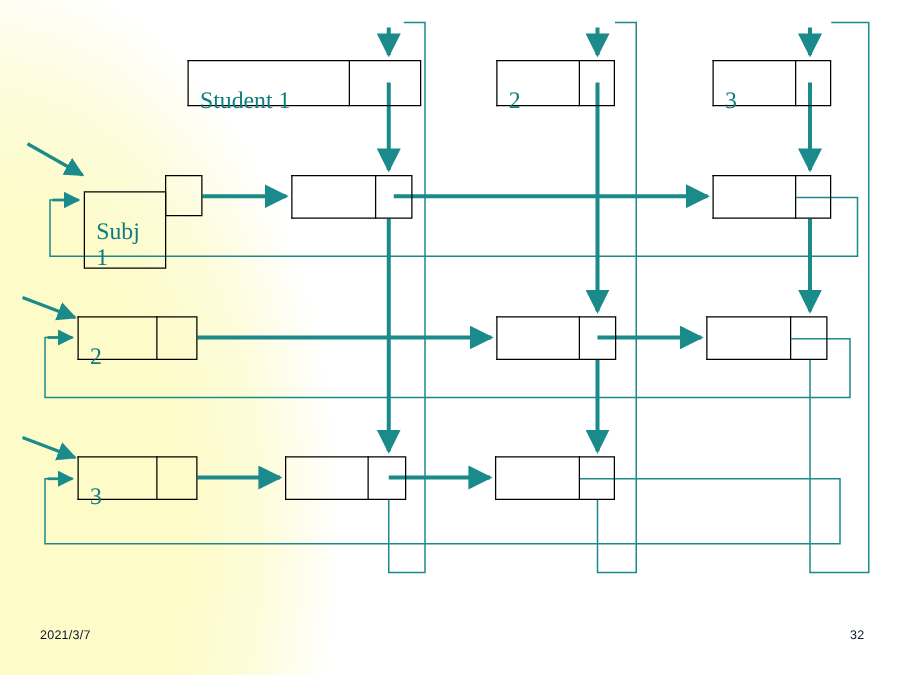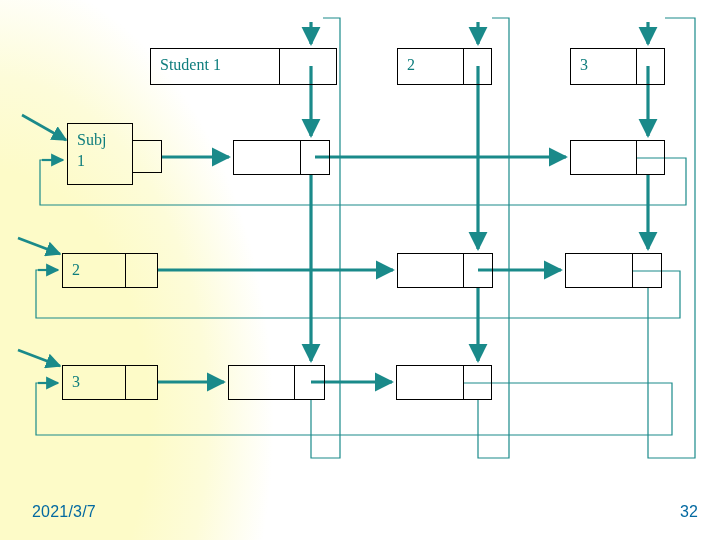--- a/index.html
+++ b/index.html
@@ -27,36 +27,36 @@
     position: absolute;
     left: 0; top: 0;
   }
   .node-data {
     position: absolute;
     box-sizing: border-box;
     border: 1.4px solid #000000;
     border-right: none;
     background: transparent;
     color: #0e7d7d;
-    font-size: 16px;
+    font-size: 19px;
     line-height: 21px;
-    padding: 5px 0 0 9px;
+    padding: 21px 0 0 9px;
     white-space: pre-line;
   }
   .node-ptr {
     position: absolute;
     box-sizing: border-box;
     border: 1.4px solid #000000;
     background: transparent;
   }
   .footer-text {
     position: absolute;
-    color: #0369a1;
+    color: #0f172a;
     font-family: "Liberation Sans", sans-serif;
-    font-size: 16px;
+    font-size: 10px;
     letter-spacing: 0.2px;
   }
 </style>
 </head>
 <body>
 
 <div id="slide">
 
   <div id="bg-gradient"></div>
 
@@ -150,21 +150,21 @@
     <div class="node-data" style="left:397px; top:48px; width:67px; height:37px;">2</div>
     <div class="node-ptr" style="left:463px; top:48px; width:29px; height:37px;"></div>
   </div>
 
   <div>
     <div class="node-data" style="left:570px; top:48px; width:67px; height:37px;">3</div>
     <div class="node-ptr" style="left:636px; top:48px; width:29px; height:37px;"></div>
   </div>
 
   <div>
-    <div class="node-data" style="left:67px; top:123px; width:66px; height:62px; border-right:1.4px solid #000;">Subj
+    <div class="node-data" style="left:67px; top:153px; width:66px; height:62px; border-right:1.4px solid #000;">Subj
 1</div>
     <div class="node-ptr" style="left:132px; top:140px; width:30px; height:33px;"></div>
   </div>
 
   <div>
     <div class="node-data" style="left:62px; top:253px; width:64px; height:35px;">2</div>
     <div class="node-ptr" style="left:125px; top:253px; width:33px; height:35px;"></div>
   </div>
 
   <div>

